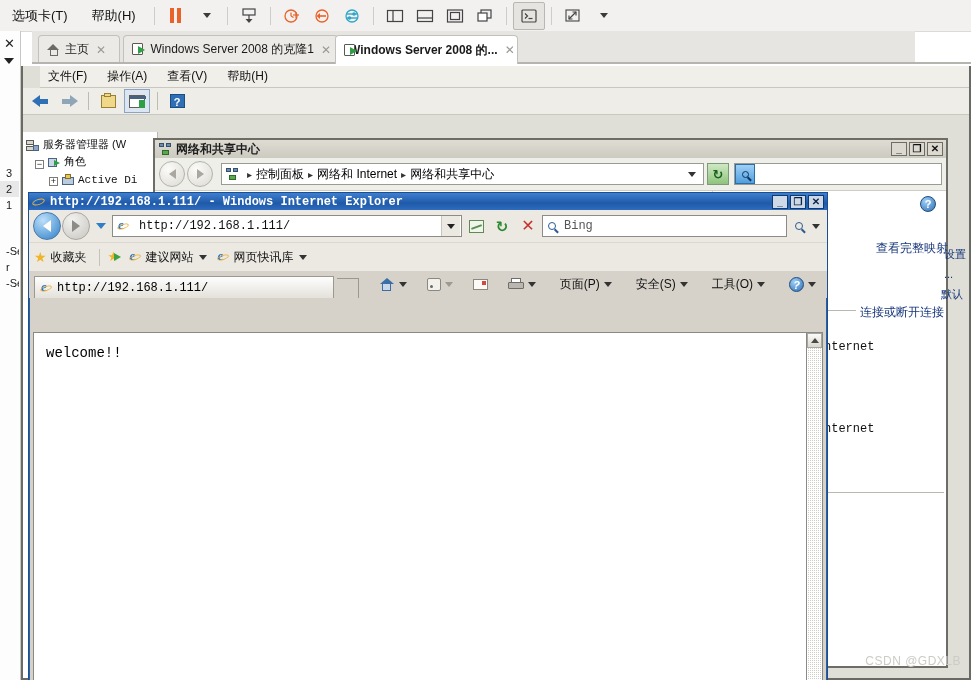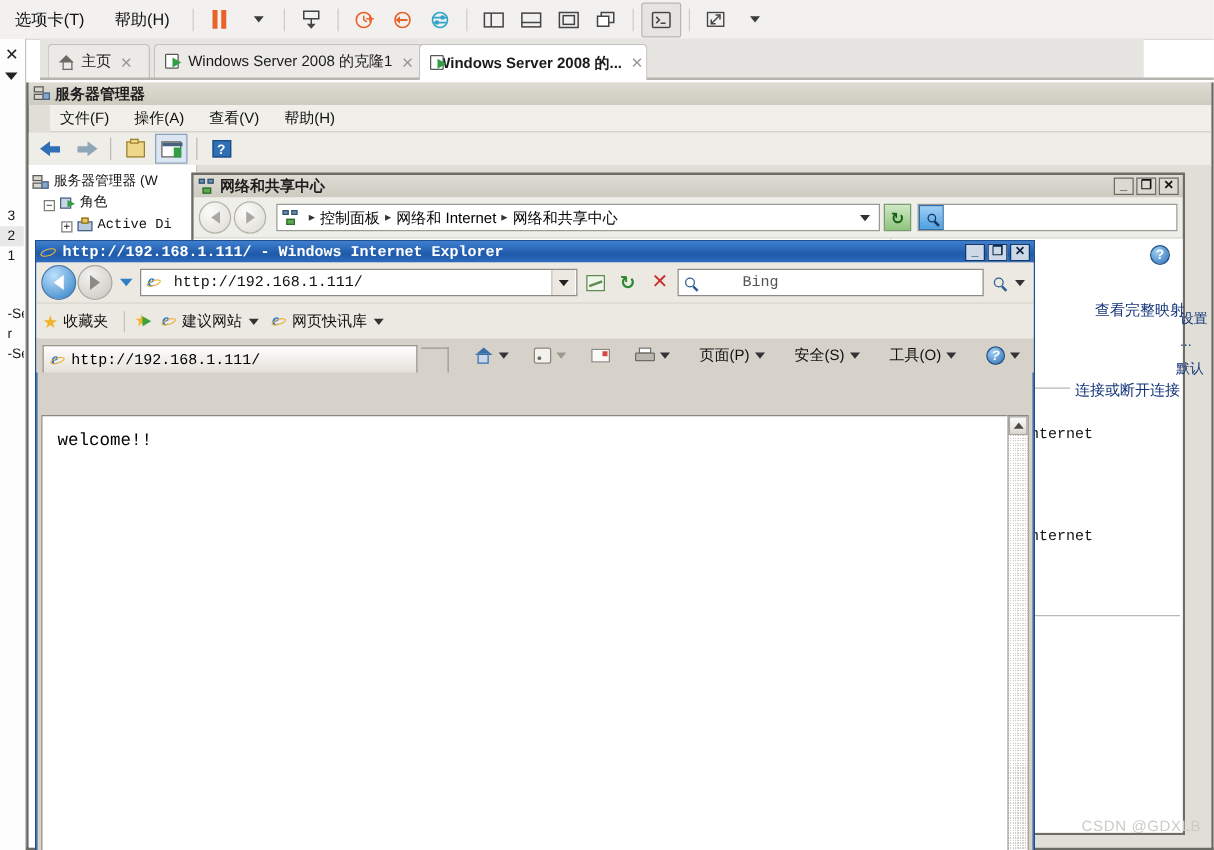--- a/index.html
+++ b/index.html
@@ -177,21 +177,21 @@
   .ie-addr{flex:1;height:22px;background:#fff;border:1px solid #8d8b85;display:flex;align-items:center;box-sizing:border-box;}
   .ie-addr .url{flex:1;font-size:12px;padding-left:5px;color:#111;
       font-family:"Liberation Mono","DejaVu Sans Mono",monospace;}
   .ie-addrcaret{width:18px;height:20px;border-left:1px solid #c7c5bf;background:#ece9e2;
       display:flex;align-items:center;justify-content:center;margin-right:1px;}
   .ie-addrcaret i{width:0;height:0;border-left:4px solid transparent;border-right:4px solid transparent;border-top:5px solid #222;}
   .ie-navbtn{width:24px;height:24px;display:flex;align-items:center;justify-content:center;margin-left:2px;}
   .ic-compat{width:15px;height:13px;border:1px solid #5f8a52;background:#eef5ea;position:relative;box-sizing:border-box;}
   .ic-compat:after{content:"";position:absolute;left:1px;top:5px;width:11px;height:1.5px;background:#5f8a52;transform:rotate(-20deg);}
   .ic-stop{color:#c7302b;font-size:16px;font-weight:bold;line-height:1;}
-  .ie-search{width:245px;height:22px;background:#fff;border:1px solid #8d8b85;display:flex;align-items:center;box-sizing:border-box;margin-left:2px;gap:30px;}
+  .ie-search{width:245px;height:22px;background:#fff;border:1px solid #8d8b85;display:flex;align-items:center;box-sizing:border-box;margin-left:2px;}
   .ie-search .sph{flex:1;padding-left:4px;font-size:12px;color:#555;
       font-family:"Liberation Mono","DejaVu Sans Mono",monospace;}
   .mag-blue{width:8px;height:8px;border:1.6px solid #2c5a92;border-radius:50%;position:relative;box-sizing:border-box;margin:0 4px 0 5px;flex:none;}
   .mag-blue:after{content:"";position:absolute;right:-4px;bottom:-3px;width:5px;height:1.6px;background:#2c5a92;transform:rotate(45deg);}
   .ie-srchgo{width:22px;height:22px;display:flex;align-items:center;justify-content:center;}
   .ie-srchcaret{width:14px;height:22px;display:flex;align-items:center;justify-content:center;}
 
   .ie-favbar{height:28px;background:#ece9e2;border-top:1px solid #dbd8d1;display:flex;align-items:center;padding:0 5px;}
   .fav-item{display:flex;align-items:center;font-size:12px;color:#111;margin-right:10px;}
   .ic-star{color:#f0b429;font-size:14px;margin-right:4px;line-height:1;}
@@ -381,28 +381,20 @@
       <span class="ic-vm">
           <i class="scr"></i>
           <i class="pl"></i>
         </span>
       <span>Windows Server 2008 的...</span>
       <span class="tclose" style="font-weight:normal">✕</span>
     </div>
   </div>
 
   <div class="smgr">
-    <div class="smgr-title">
-      <span class="ic-smgr">
-          <i class="b1"></i>
-          <i class="b2"></i>
-          <i class="k"></i>
-        </span>
-      <span>服务器管理器</span>
-    </div>
     <div class="smgr-menu">
       <span>文件(F)</span>
       <span>操作(A)</span>
       <span>查看(V)</span>
       <span>帮助(H)</span>
     </div>
     <div class="smgr-tb">
       <div class="tbbtn">
         <span class="ic-arrow left">
             <i class="shaft"></i>

